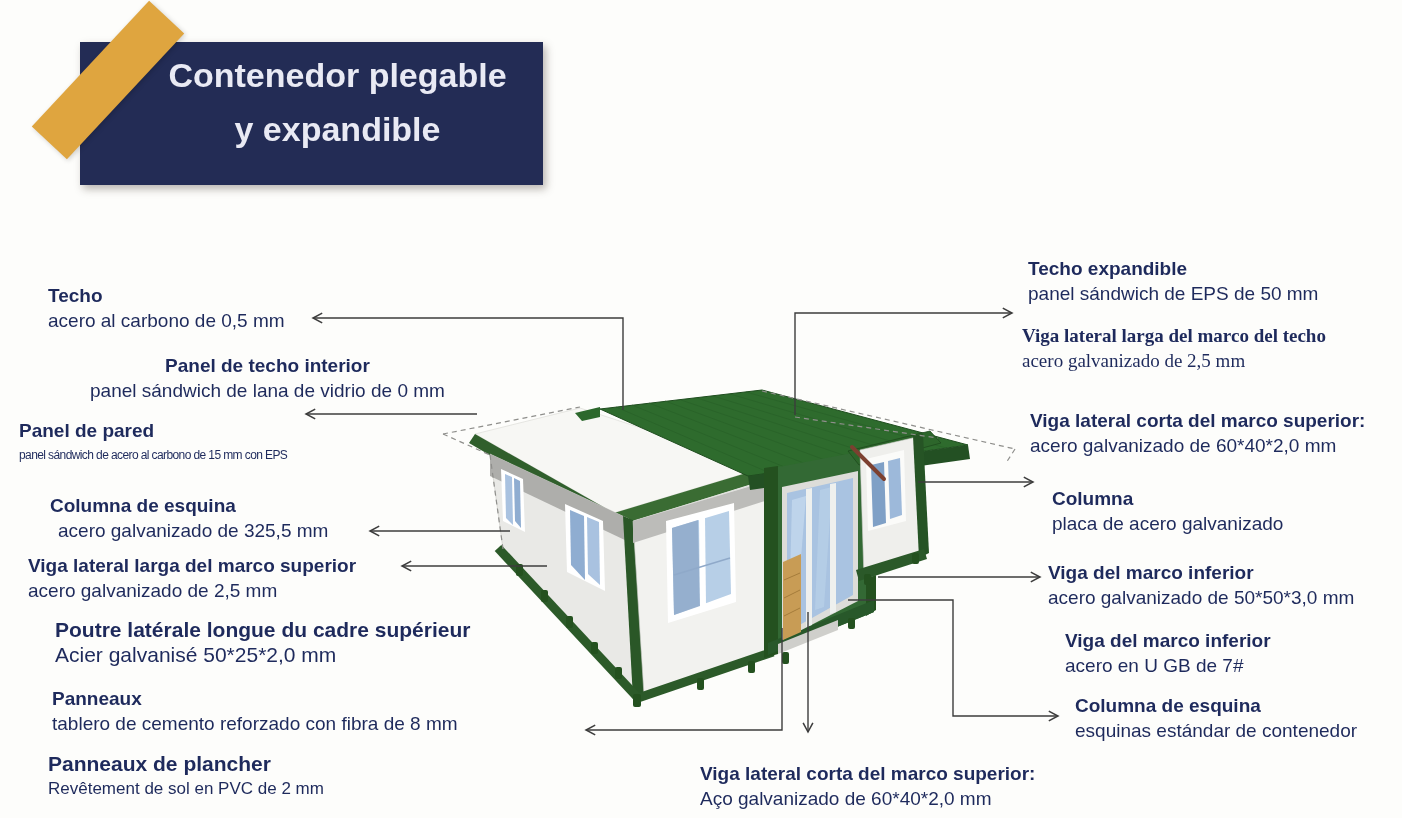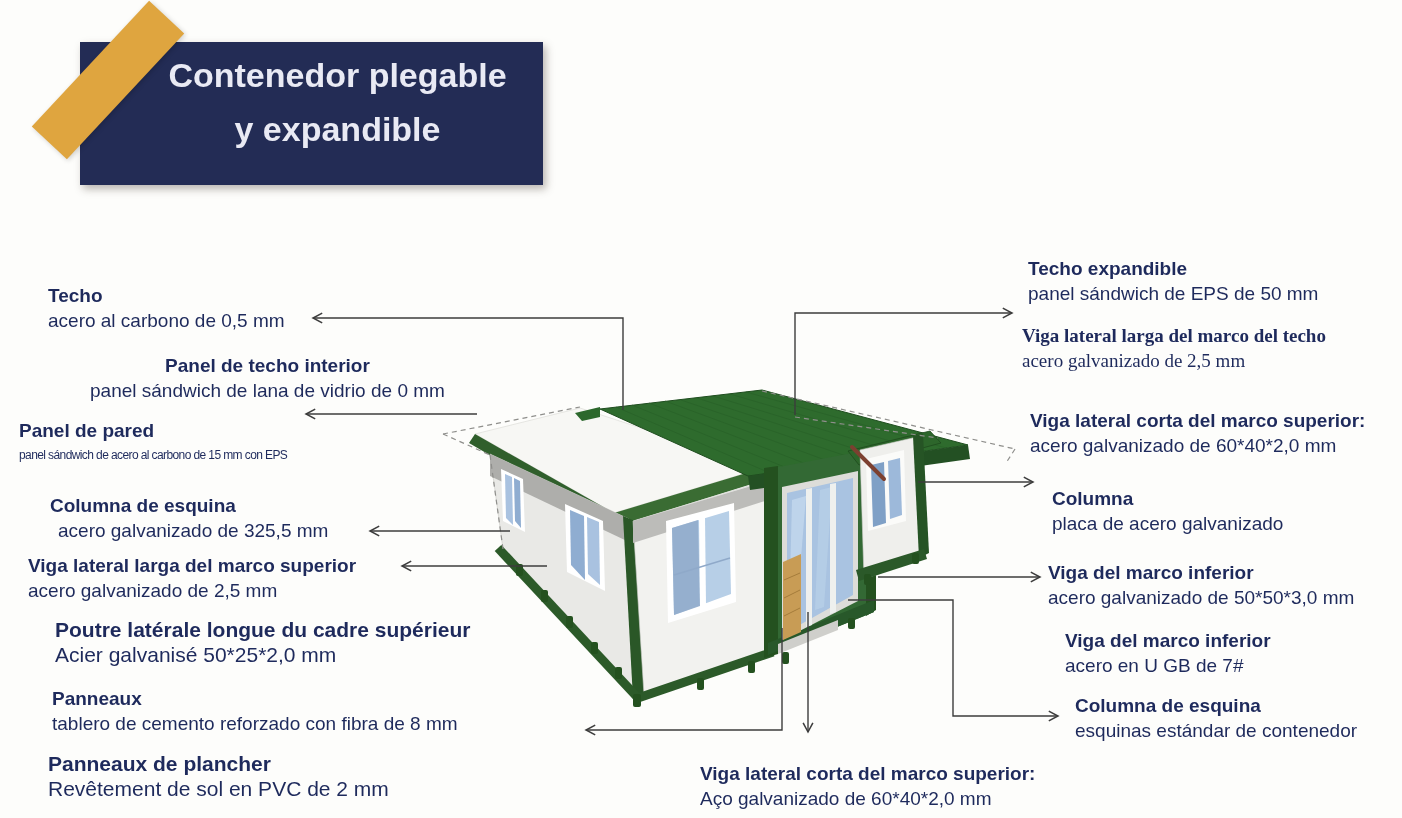--- a/index.html
+++ b/index.html
@@ -186,21 +186,21 @@
   <div class="lbl" style="left:55px;top:617px;">
     <span class="t" style="font-size:21px;">Poutre latérale longue du cadre supérieur</span>
     <span class="d" style="font-size:21px;">Acier galvanisé 50*25*2,0 mm</span>
   </div>
   <div class="lbl" style="left:52px;top:686px;">
     <span class="t">Panneaux</span>
     <span class="d">tablero de cemento reforzado con fibra de 8 mm</span>
   </div>
   <div class="lbl" style="left:48px;top:751px;">
     <span class="t" style="font-size:21px;">Panneaux de plancher</span>
-    <span class="d" style="font-size:21px;">Revêtement de sol en PVC de 2 mm</span>
+    <span class="d" style="font-size:17px;">Revêtement de sol en PVC de 2 mm</span>
   </div>
 
   <div class="lbl" style="left:1028px;top:256px;">
     <span class="t">Techo expandible</span>
     <span class="d">panel sándwich de EPS de 50 mm</span>
   </div>
   <div class="lbl" style="left:1022px;top:323px;font-family:Liberation Serif, serif;">
     <span class="t">Viga lateral larga del marco del techo</span>
     <span class="d">acero galvanizado de 2,5 mm</span>
   </div>

